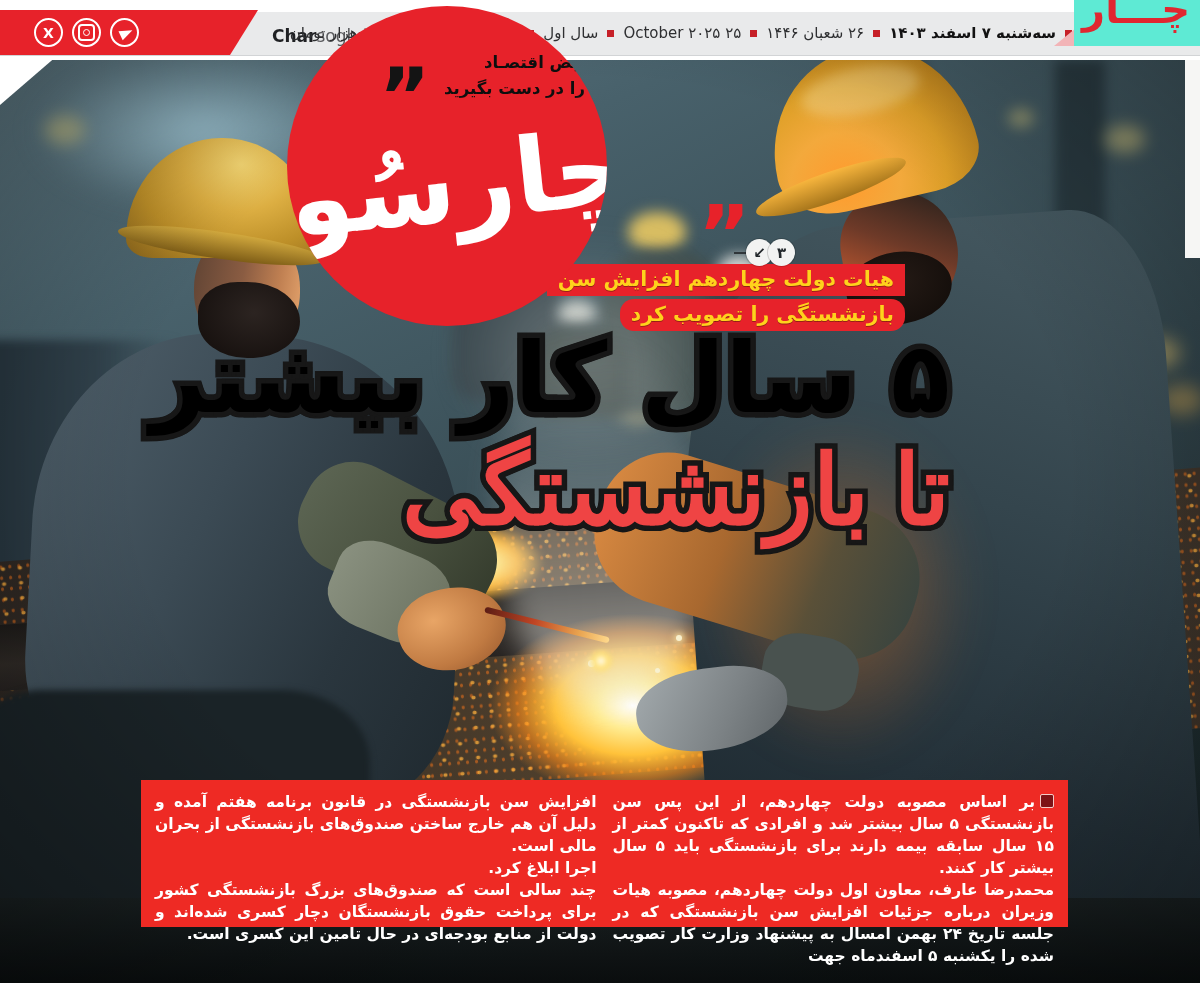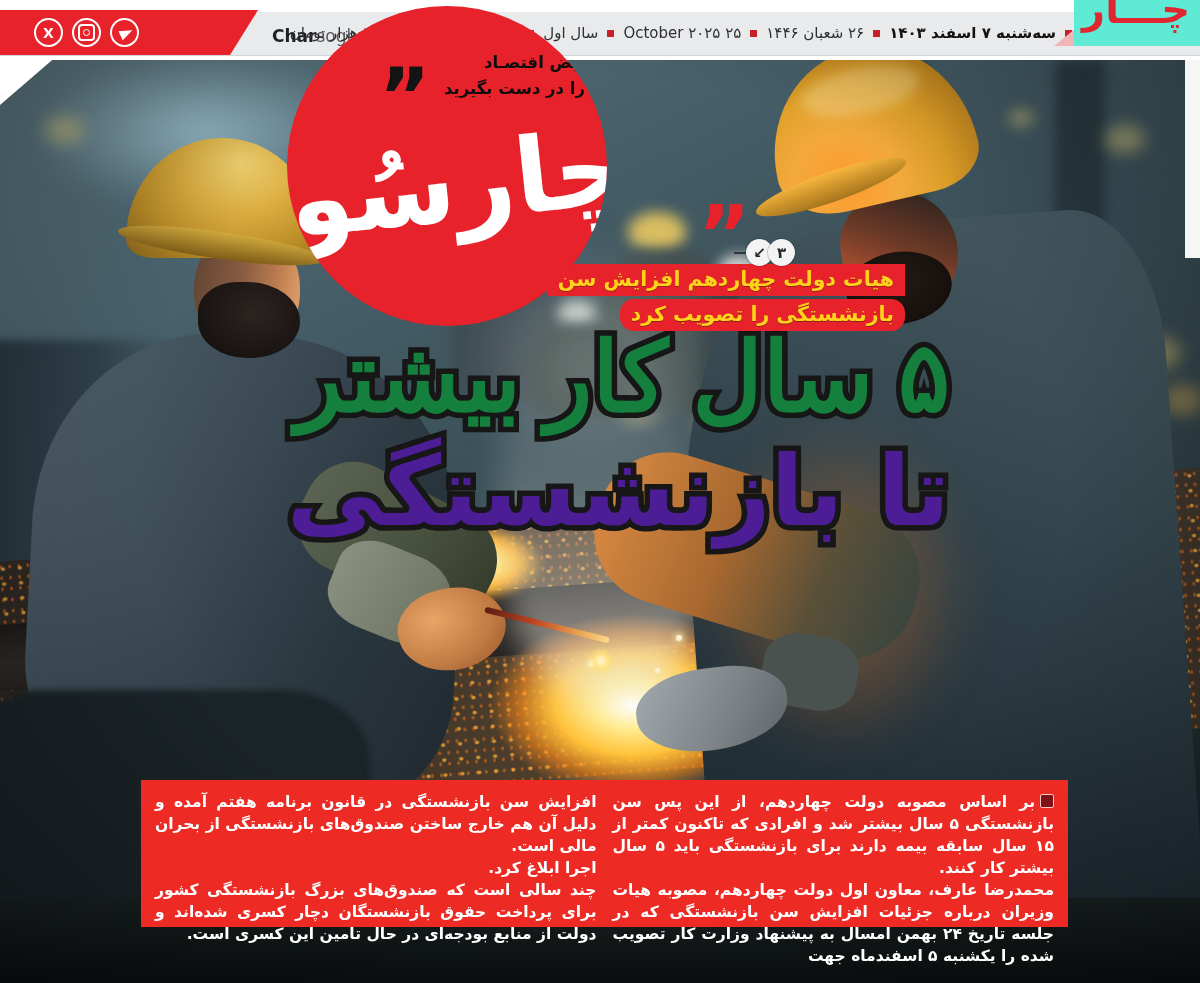--- a/index.html
+++ b/index.html
@@ -161,22 +161,22 @@
   .kicker-l1,.kicker-l2{position:absolute;background:#e7222a;color:#ffd21c;font-weight:bold;font-size:20.5px;
     direction:rtl;padding:3px 11px 5px;z-index:20;white-space:nowrap;text-shadow:0 1px 0 rgba(60,30,0,.45);}
   .kicker-l1{top:264px;right:295px;}
   .kicker-l2{top:299px;right:295px;border-radius:14px;}
 
   
   .headline{position:absolute;top:322px;right:250px;z-index:19;direction:rtl;text-align:right;line-height:113px;
     font-weight:bold;white-space:nowrap;}
   .hl{font-size:97px;letter-spacing:0;-webkit-text-stroke:11px #171717;paint-order:stroke fill;
     text-shadow:4px 4px 0 #171717,-4px 4px 0 #171717,4px -4px 0 #171717,-4px -4px 0 #171717,0 5px 0 #171717,5px 0 0 #171717,-5px 0 0 #171717,0 -5px 0 #171717;}
-  .hl-white{color:#15803d;display:block;font-family:Liberation Serif, serif;}
-  .hl-yellow{color:#4c1d95;display:block;}
+  .hl-white{color:#000000;display:block;}
+  .hl-yellow{color:#ef4444;display:block;font-family:Liberation Serif, serif;}
 
   
   .panel{position:absolute;left:141px;top:780px;width:927px;height:147px;background:#ee2a24;z-index:25;
     box-sizing:border-box;padding:11px 14px 9px;display:flex;direction:rtl;gap:16px;}
   .pcol{flex:1 1 50%;direction:rtl;color:#fff;font-weight:bold;font-size:15.5px;line-height:22px;text-align:justify;}
   .pcol p{margin:0;}
   .lead-icon{display:inline-block;width:12px;height:12px;background:#7e1216;border:1.5px solid #f4c9c6;border-radius:2px;
     margin-left:5px;vertical-align:-1px;}
 </style>
 </head>

